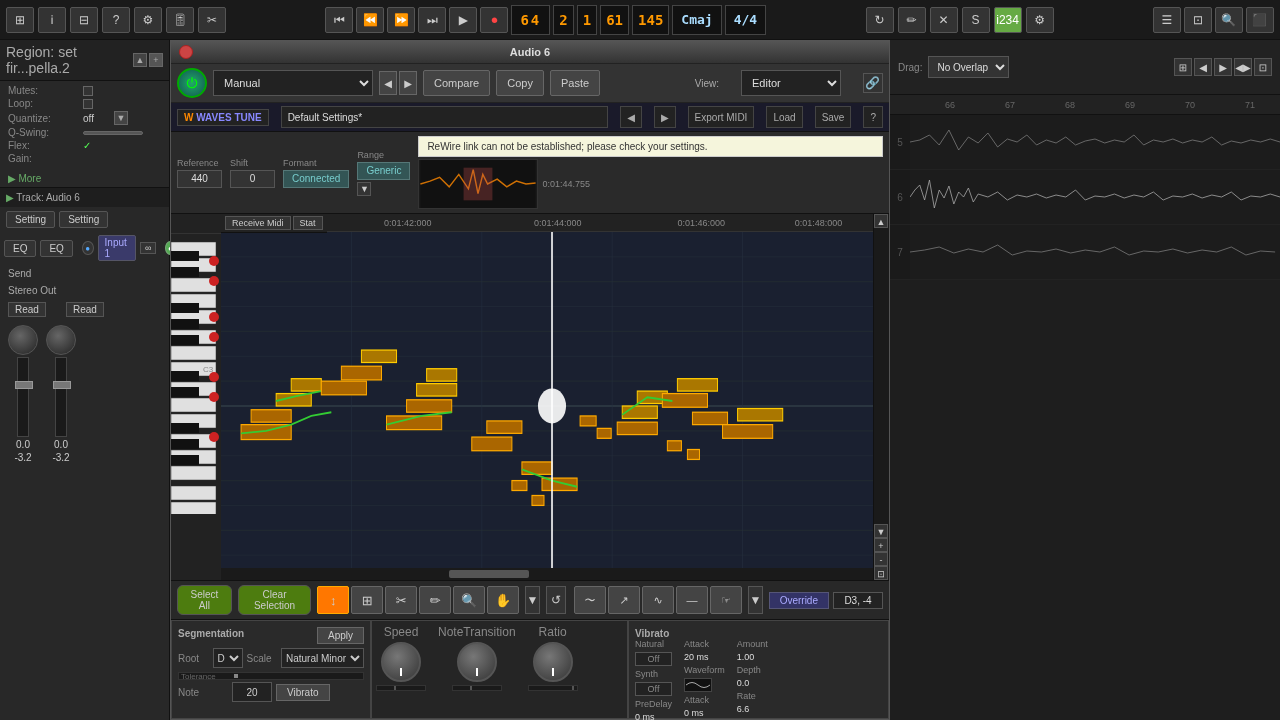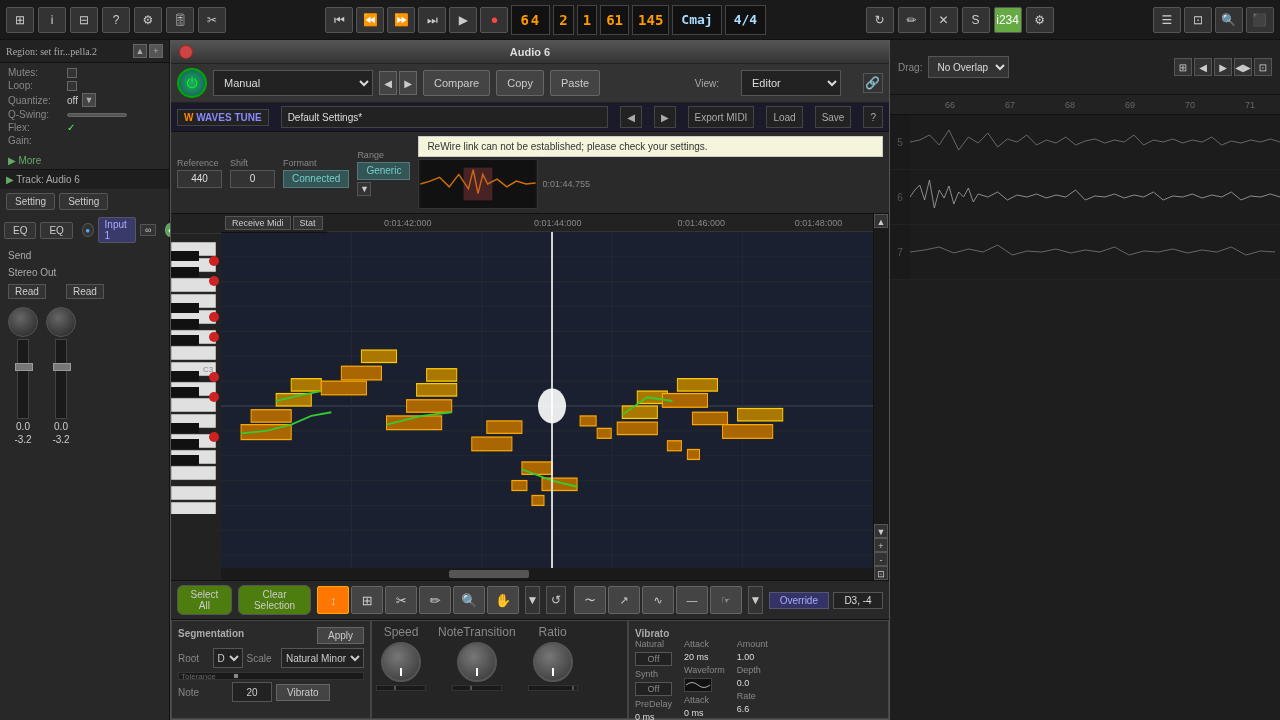--- a/index.html
+++ b/index.html
@@ -109,21 +109,21 @@
     }
     .region-properties {
       padding: 4px 8px;
       font-size: 10px;
       color: #aaa;
     }
     .region-prop-row {
       display: flex;
       align-items: center;
       margin-bottom: 2px;
-      gap: 4px;
+      gap: 20px;
     }
     .prop-label { color: #888; width: 55px; }
     .prop-value { color: #ccc; }
     .checkbox-fake {
       width: 10px; height: 10px;
       border: 1px solid #666;
       background: #333;
       display: inline-block;
     }
     .track-header {
@@ -634,21 +634,21 @@
     <div class="toolbar-btn-icon">⊡</div>
     <div class="toolbar-btn-icon">🔍</div>
     <div class="toolbar-btn-icon">⬛</div>
   </div>
 </div>
 
 <div class="main-layout">
 
   <div class="left-panel">
     <div class="region-header">
-      <span style="font-size:10px; color:#aaa;font-family:Liberation Serif, serif;">Region: set fir...pella.2</span>
+      <span style="font-size:14px; color:#aaa;">Region: set fir...pella.2</span>
       <div style="display:flex;gap:2px">
         <div style="width:14px;height:14px;background:#444;border:1px solid #666;display:flex;align-items:center;justify-content:center;cursor:pointer;font-size:9px;">▲</div>
         <div style="width:14px;height:14px;background:#555;border:1px solid #666;display:flex;align-items:center;justify-content:center;cursor:pointer;font-size:9px;">+</div>
       </div>
     </div>
     <div class="region-properties">
       <div class="region-prop-row">
         <span class="prop-label">Mutes:</span>
         <div class="checkbox-fake"></div>
       </div>

